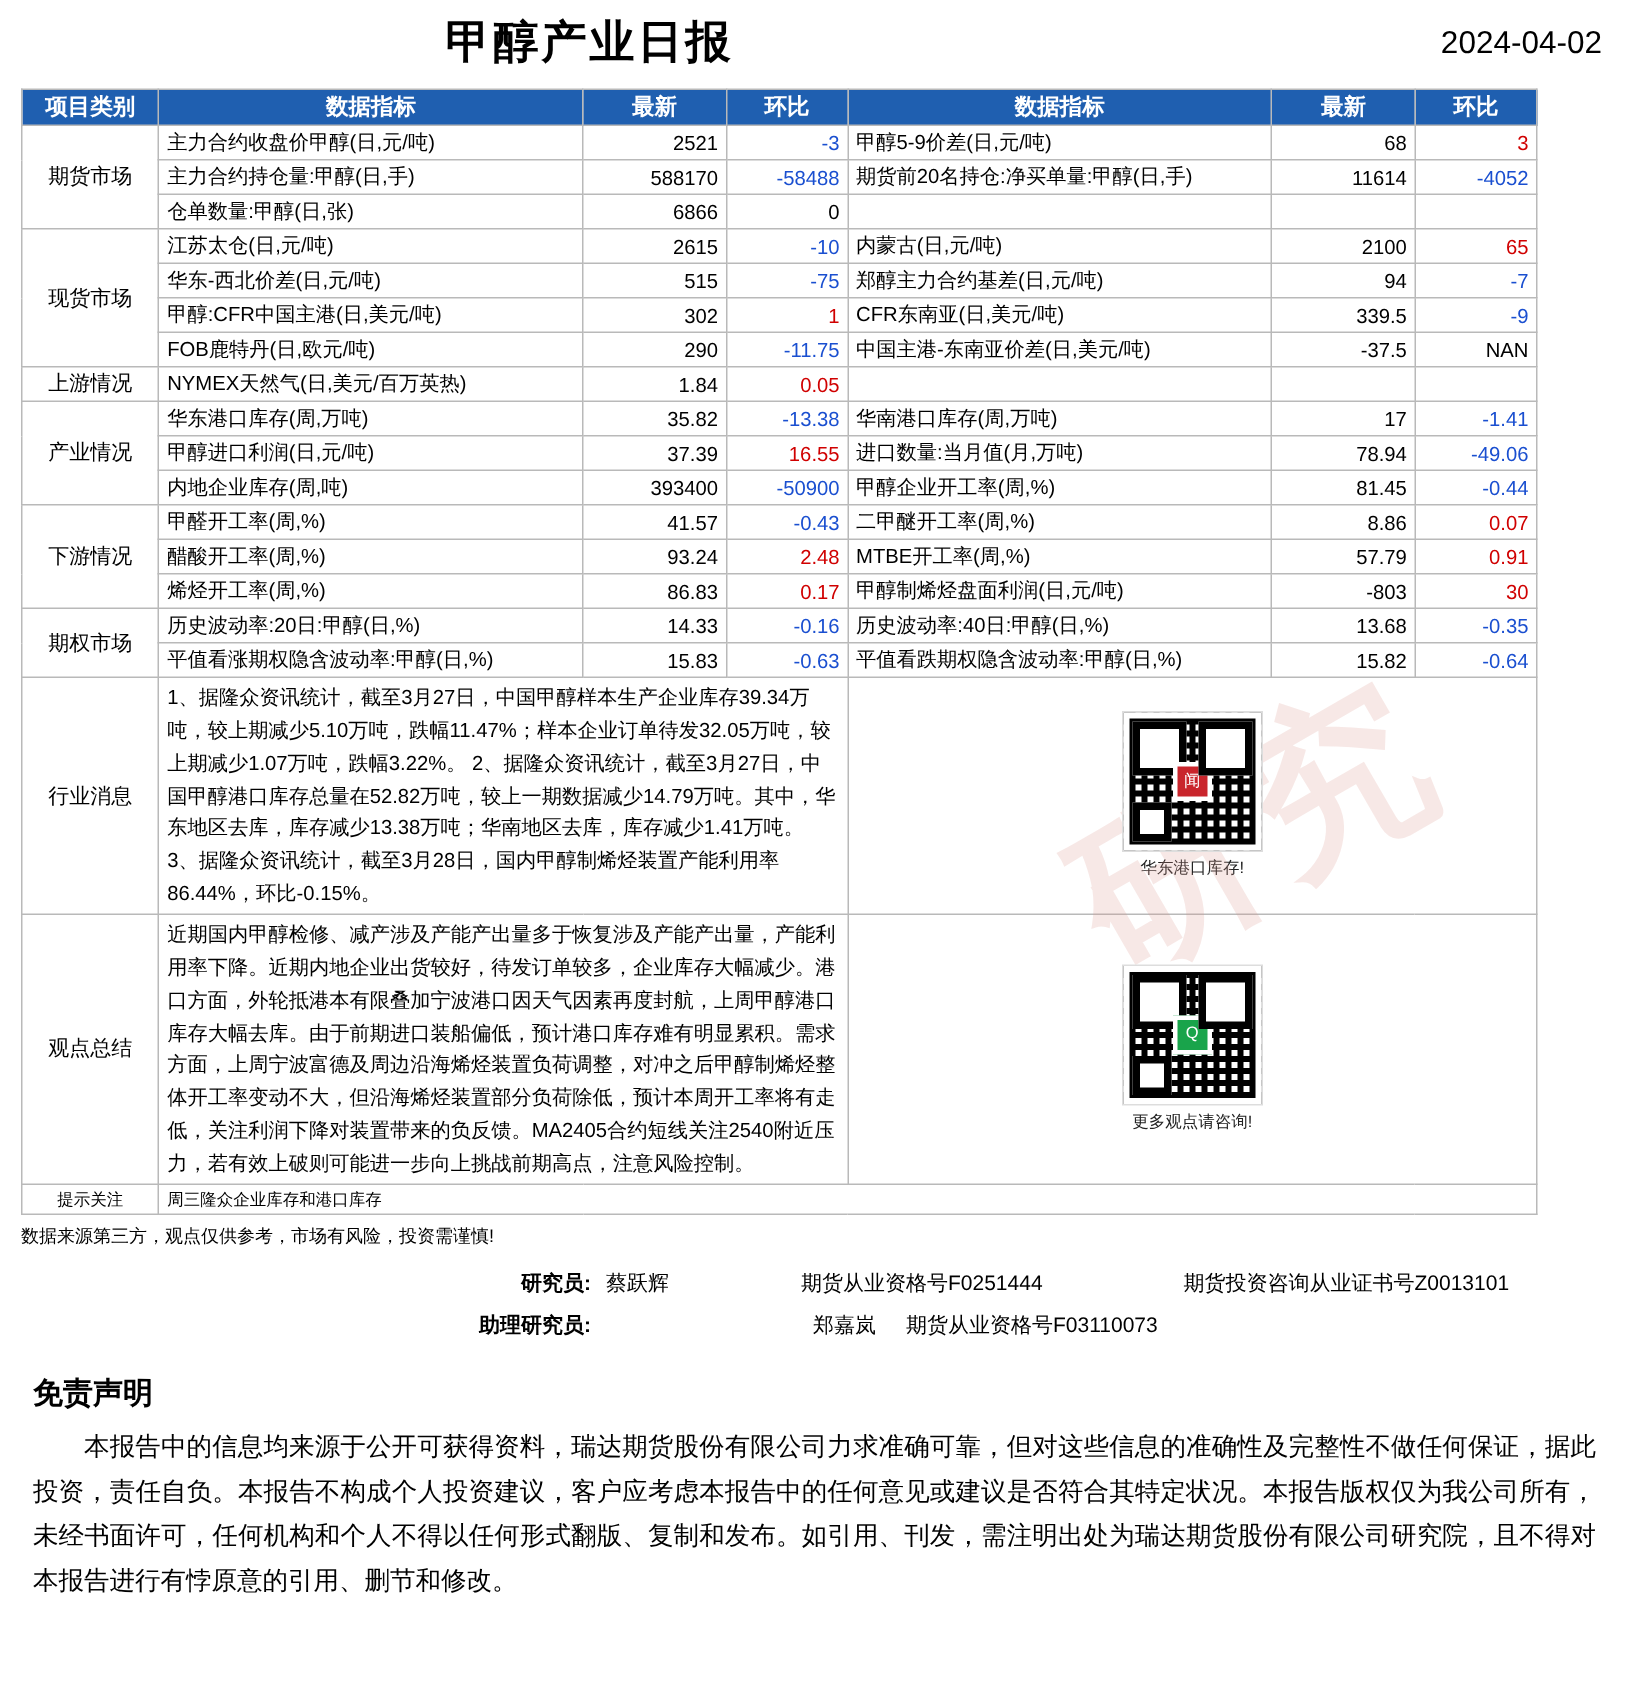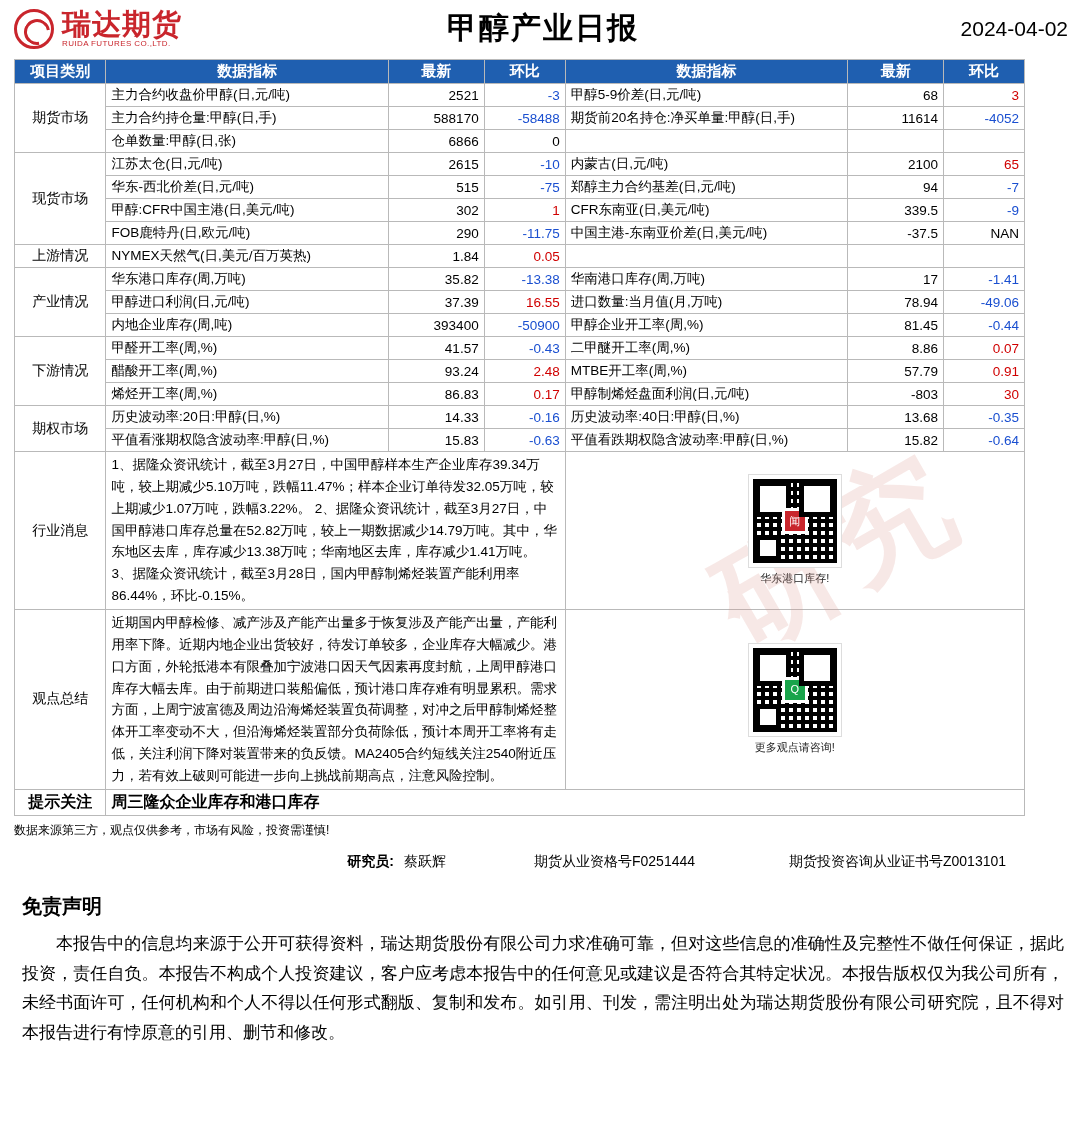--- a/index.html
+++ b/index.html
@@ -95,21 +95,21 @@
   }
   .qr-center {
     position: absolute; left: 50%; top: 50%; transform: translate(-50%,-50%);
     width: 26px; height: 26px; background: #c9252c; border: 3px solid #fff;
     display: flex; align-items: center; justify-content: center;
   }
   .qr-center.green { background: #19a44b; }
   .qr-center span { color: #fff; font-size: 11px; line-height: 1; }
   .qr-caption { font-size: 11px; color: #222; }
 
-  .tip-row td { font-size: 16px; font-weight: bold; }
+  .tip-row td { font-size: 11px; }
 
   .disclaimer-small {
     margin: 6px 14px 0 14px; font-size: 12px;
   }
 
   
   .researchers {
     margin: 14px 14px 0 14px; font-size: 14px;
   }
   .res-row { display: flex; align-items: center; margin-bottom: 10px; }
@@ -136,27 +136,20 @@
     transform: rotate(-30deg); pointer-events: none;
     font-weight: bold; white-space: nowrap; letter-spacing: 8px;
   }
 </style>
 </head>
 <body>
 
 <div class="watermark">研究</div>
 
 <div class="header">
-  <div class="brand">
-    <div class="brand-mark"></div>
-    <div class="brand-text">
-      <div class="brand-cn">瑞达期货</div>
-      <div class="brand-en">RUIDA FUTURES CO.,LTD.</div>
-    </div>
-  </div>
   <div class="doc-title">甲醇产业日报</div>
   <div class="doc-date">2024-04-02</div>
 </div>
 
 <table class="main">
   <colgroup>
     <col style="width:88px">
     <col style="width:272px">
     <col style="width:92px">
     <col style="width:78px">
@@ -354,18 +347,23 @@
 
 <div class="disclaimer-small">数据来源第三方，观点仅供参考，市场有风险，投资需谨慎!</div>
 
 <div class="researchers">
   <div class="res-row">
     <div class="res-label">研究员:</div>
     <div class="res-name">蔡跃辉</div>
     <div class="res-cert">期货从业资格号F0251444</div>
     <div class="res-cert2">期货投资咨询从业证书号Z0013101</div>
   </div>
+  <div class="res-row assist">
+    <div class="res-label">助理研究员:</div>
+    <div class="res-name">郑嘉岚</div>
+    <div class="res-cert">期货从业资格号F03110073</div>
+  </div>
 </div>
 
 <div class="footer">
   <h2>免责声明</h2>
   <p>本报告中的信息均来源于公开可获得资料，瑞达期货股份有限公司力求准确可靠，但对这些信息的准确性及完整性不做任何保证，据此投资，责任自负。本报告不构成个人投资建议，客户应考虑本报告中的任何意见或建议是否符合其特定状况。本报告版权仅为我公司所有，未经书面许可，任何机构和个人不得以任何形式翻版、复制和发布。如引用、刊发，需注明出处为瑞达期货股份有限公司研究院，且不得对本报告进行有悖原意的引用、删节和修改。</p>
 </div>
 
 </body></html>

